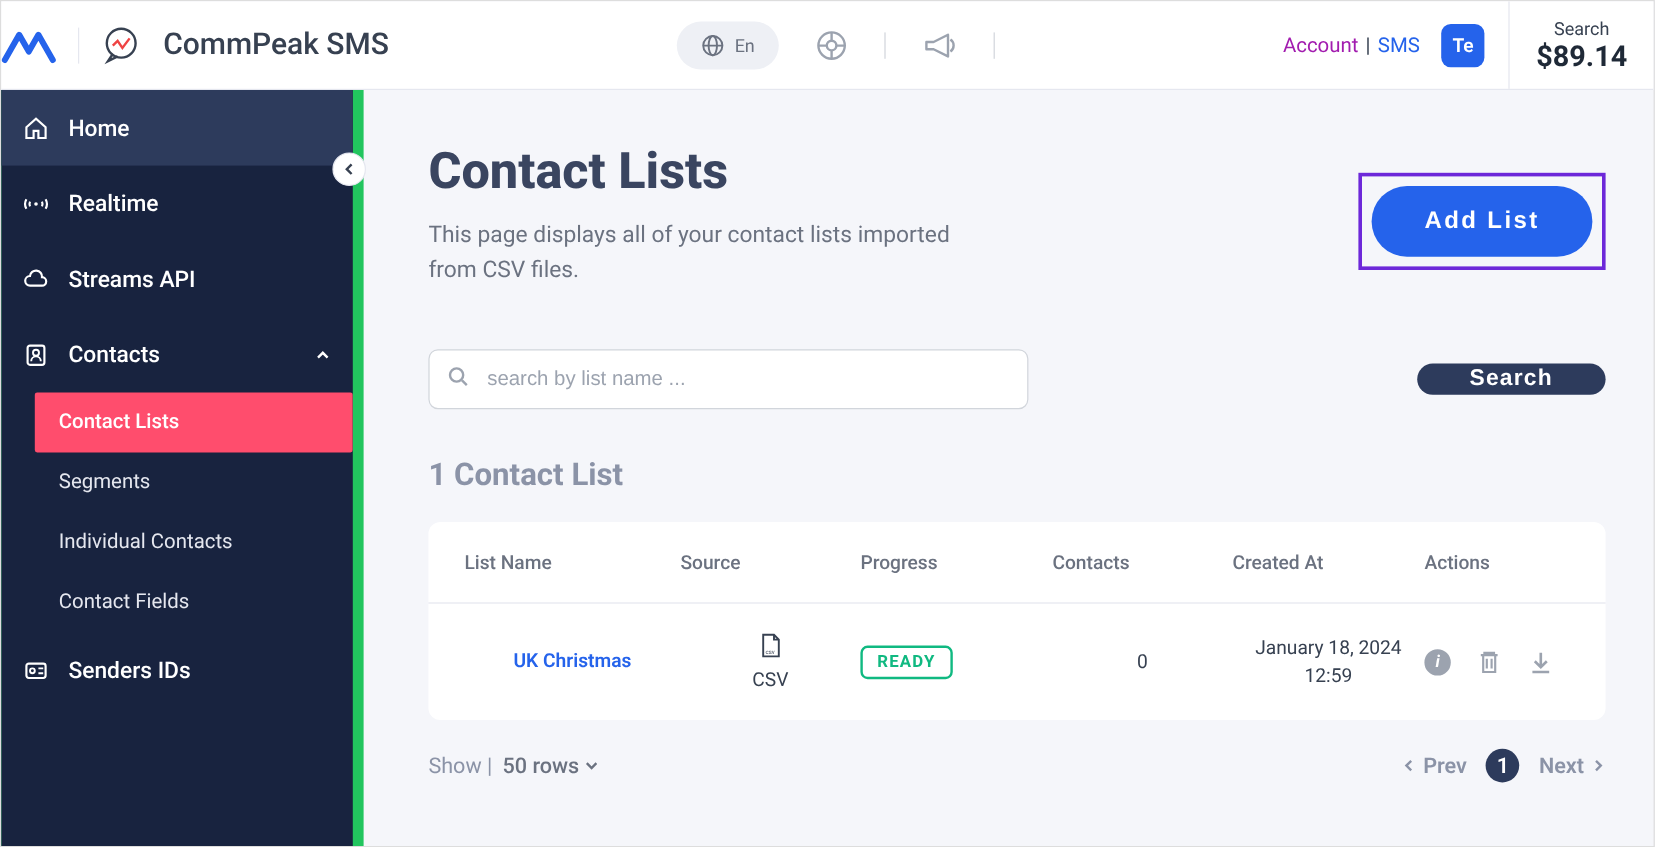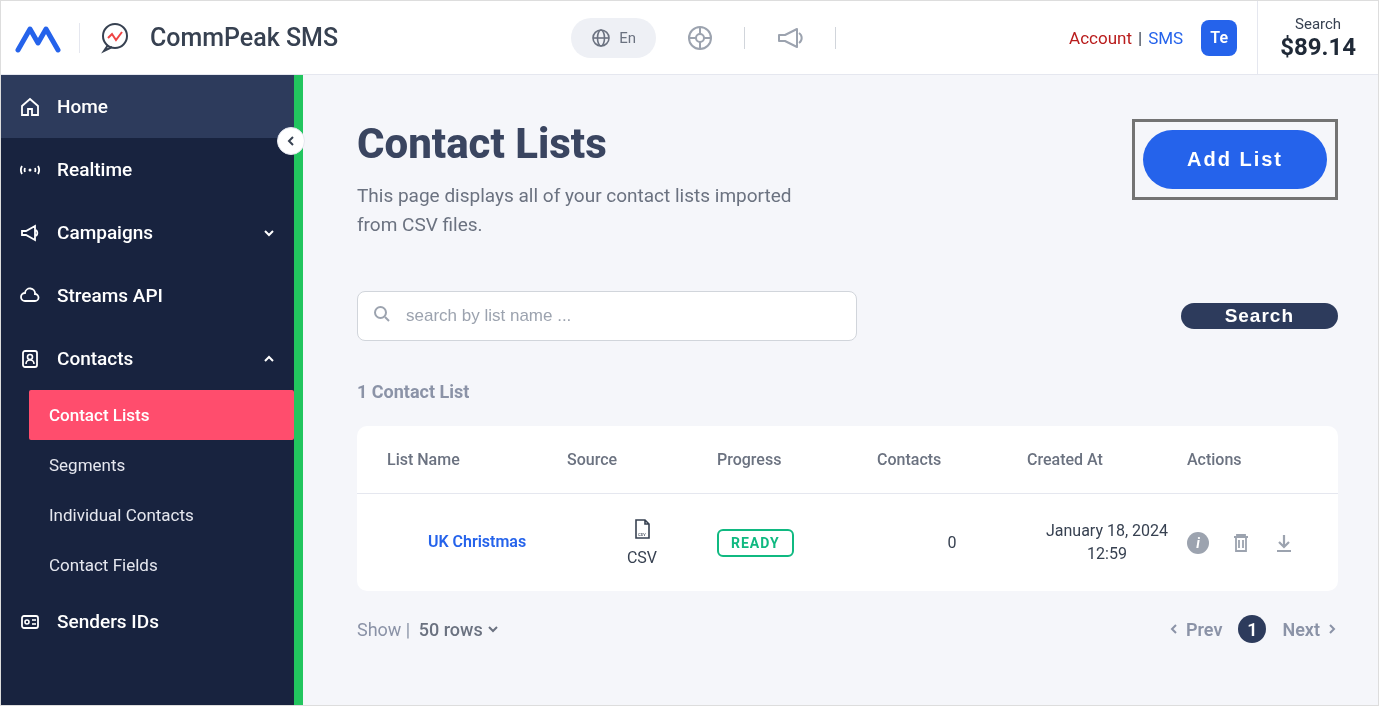--- a/index.html
+++ b/index.html
@@ -1,28 +1,28 @@
 <!DOCTYPE html>
 <html><head>
 <meta charset="utf-8">
 <style>
 * { box-sizing: border-box; margin: 0; padding: 0; }
 body { font-family: -apple-system, BlinkMacSystemFont, "Segoe UI", Roboto, Arial, sans-serif; background: #f5f6fa; color: #2c3e50; width: 1379px; height: 706px; overflow: hidden; border: 1px solid #ddd; }
-.header { height: 74px; background: #fff; border-bottom: 1px solid #e5e7ef; display: flex; align-items: center; padding: 0 0 0 14px; }
+.header { height: 74px; background: #fff; border-bottom: 1px solid #e5e7ef; display: flex; align-items: center; padding: 0 0 0 0; }
 .logo-wrap { display: flex; align-items: center; gap: 14px; }
 .logo-svg { color: #2563eb; }
 .logo-divider { width: 1px; height: 30px; background: #e5e7ef; margin: 0 4px; }
 .app-title { font-size: 25px; font-weight: 500; color: #374151; margin-left: 4px; }
 .header-center { flex: 1; display: flex; align-items: center; justify-content: center; gap: 30px; }
 .lang-pill { background: #eef0f5; border-radius: 22px; padding: 10px 20px; display: flex; align-items: center; gap: 8px; color: #6b7280; font-size: 15px; cursor: pointer; }
 .icon-gray { color: #9ca3af; }
 .vbar { width: 1px; height: 22px; background: #d1d5db; }
 .header-right { display: flex; align-items: center; height: 100%; }
 .account-block { display: flex; align-items: center; gap: 6px; font-size: 17px; margin-right: 18px; }
-.account-label { color: #b91c1c; }
+.account-label { color: #a21caf; }
 .account-sep { color: #374151; }
 .account-link { color: #2563eb; text-decoration: none; }
 .avatar-badge { background: #2563eb; color: #fff; font-weight: 600; font-size: 16px; width: 36px; height: 36px; border-radius: 8px; display: flex; align-items: center; justify-content: center; margin-right: 20px; }
 .stat-box { border-left: 1px solid #e5e7ef; height: 100%; padding: 10px 22px; display: flex; flex-direction: column; justify-content: center; align-items: center; }
 .stat-label { font-size: 15px; color: #374151; display: flex; align-items: center; gap: 6px; }
 .stat-value { font-size: 24px; font-weight: 700; color: #1f2937; }
 .stat-value .sub { font-size: 17px; font-weight: 500; color: #6b7280; }
 .layout { display: flex; height: calc(100% - 74px); }
 .sidebar { width: 302px; background: #22c55e; color: #fff; position: relative; flex-shrink: 0; }
 .sidebar-inner { background: #18233f; width: 293px; height: 100%; overflow-y: auto; }
@@ -30,29 +30,29 @@
 .nav-item { display: flex; align-items: center; padding: 20px 18px; font-size: 19px; font-weight: 500; cursor: pointer; gap: 16px; }
 .nav-item.active { background: #2d3b5c; }
 .nav-item .chev { margin-left: auto; }
 .sub-nav { padding-left: 28px; }
 .sub-item { padding: 15px 20px; font-size: 17px; cursor: pointer; color: #e5e7ef; }
 .sub-item.selected { background: #ff4d6d; color: #fff; font-weight: 500; border-radius: 2px; margin-right: 0; }
 .main { flex: 1; padding: 44px 40px 20px 54px; overflow: auto; }
 .title-row { display: flex; align-items: flex-start; }
 .page-title { font-size: 42px; font-weight: 800; color: #3a4560; }
 .page-desc { font-size: 19px; color: #6b7280; margin-top: 14px; max-width: 460px; line-height: 1.5; }
-.add-btn-wrap { margin-left: auto; border: 3px solid #737373; padding: 8px 8px; }
+.add-btn-wrap { margin-left: auto; border: 3px solid #6d28d9; padding: 8px 8px; margin-top: 25px; }
 .add-btn { background: #2563eb; color: #fff; font-size: 20px; font-weight: 700; letter-spacing: 2px; border: none; border-radius: 30px; padding: 18px 44px; cursor: pointer; }
 .search-row { display: flex; align-items: center; margin-top: 52px; gap: 20px; }
 .search-box { position: relative; width: 500px; }
 .search-box input { width: 100%; padding: 14px 16px 14px 48px; border: 1px solid #d1d5db; border-radius: 8px; font-size: 17px; color: #374151; }
 .search-box input::placeholder { color: #9ca3af; }
 .search-icon-pos { position: absolute; left: 16px; top: 50%; transform: translateY(-50%); color: #9ca3af; }
 .search-btn { margin-left: auto; background: #2d3b5c; color: #fff; font-size: 19px; font-weight: 700; letter-spacing: 1px; border: none; border-radius: 28px; padding: 2px 44px; cursor: pointer; }
-.list-count { font-size: 18px; font-weight: 700; color: #8b93a7; margin-top: 40px; }
+.list-count { font-size: 26px; font-weight: 700; color: #8b93a7; margin-top: 40px; }
 .table { background: #fff; border-radius: 10px; margin-top: 24px; }
 .trow { display: grid; grid-template-columns: 180px 150px 160px 150px 160px 180px; padding: 24px 30px; align-items: center; }
 .thead { border-bottom: 1px solid #e5e7ef; }
 .th { font-size: 16px; color: #6b7280; font-weight: 500; }
 .td { font-size: 16px; color: #374151; }
 .list-link { color: #2563eb; font-weight: 600; text-align: center; line-height: 1.4; }
 .src-cell { display: flex; align-items: center; gap: 8px; flex-direction: column; }
 .ready-badge { display: inline-block; border: 2px solid #10b981; color: #10b981; font-weight: 700; font-size: 14px; padding: 4px 12px; border-radius: 6px; letter-spacing: 1px; }
 .contacts-cell { text-align: center; }
 .date-cell { text-align: center; line-height: 1.4; }
@@ -137,29 +137,20 @@
       <div class="nav-item">
         <svg width="22" height="22" viewBox="0 0 22 22">
             <path d="M3 7 A8 8 0 0 0 3 15 M6 9 A5 5 0 0 0 6 13" stroke="#fff" stroke-width="1.8" fill="none"></path>
             <circle cx="11" cy="11" r="1.5" fill="#fff"></circle>
             <path d="M19 7 A8 8 0 0 1 19 15 M16 9 A5 5 0 0 1 16 13" stroke="#fff" stroke-width="1.8" fill="none"></path>
           </svg>
         <span>Realtime</span>
       </div>
       <div class="nav-item">
         <svg width="22" height="22" viewBox="0 0 22 22">
-            <path d="M3 9 v4 h4 l9 5 V4 l-9 5 Z M17 8 a4 4 0 0 1 0 6" stroke="#fff" stroke-width="1.8" fill="none"></path>
-          </svg>
-        <span>Campaigns</span>
-        <svg class="chev" width="14" height="14" viewBox="0 0 14 14">
-            <path d="M3 5 L7 9 L11 5" stroke="#fff" stroke-width="2" fill="none"></path>
-          </svg>
-      </div>
-      <div class="nav-item">
-        <svg width="22" height="22" viewBox="0 0 22 22">
             <path d="M6 16 a4 4 0 0 1 0-8 a5 5 0 0 1 10 1 a3.5 3.5 0 0 1 0 7 Z" stroke="#fff" stroke-width="1.8" fill="none"></path>
           </svg>
         <span>Streams API</span>
       </div>
       <div class="nav-item">
         <svg width="22" height="22" viewBox="0 0 22 22">
             <rect x="4" y="3" width="14" height="16" rx="2" stroke="#fff" stroke-width="1.8" fill="none"></rect>
             <circle cx="11" cy="9" r="2.5" stroke="#fff" stroke-width="1.6" fill="none"></circle>
             <path d="M7 16 a4 4 0 0 1 8 0" stroke="#fff" stroke-width="1.6" fill="none"></path>
           </svg>

